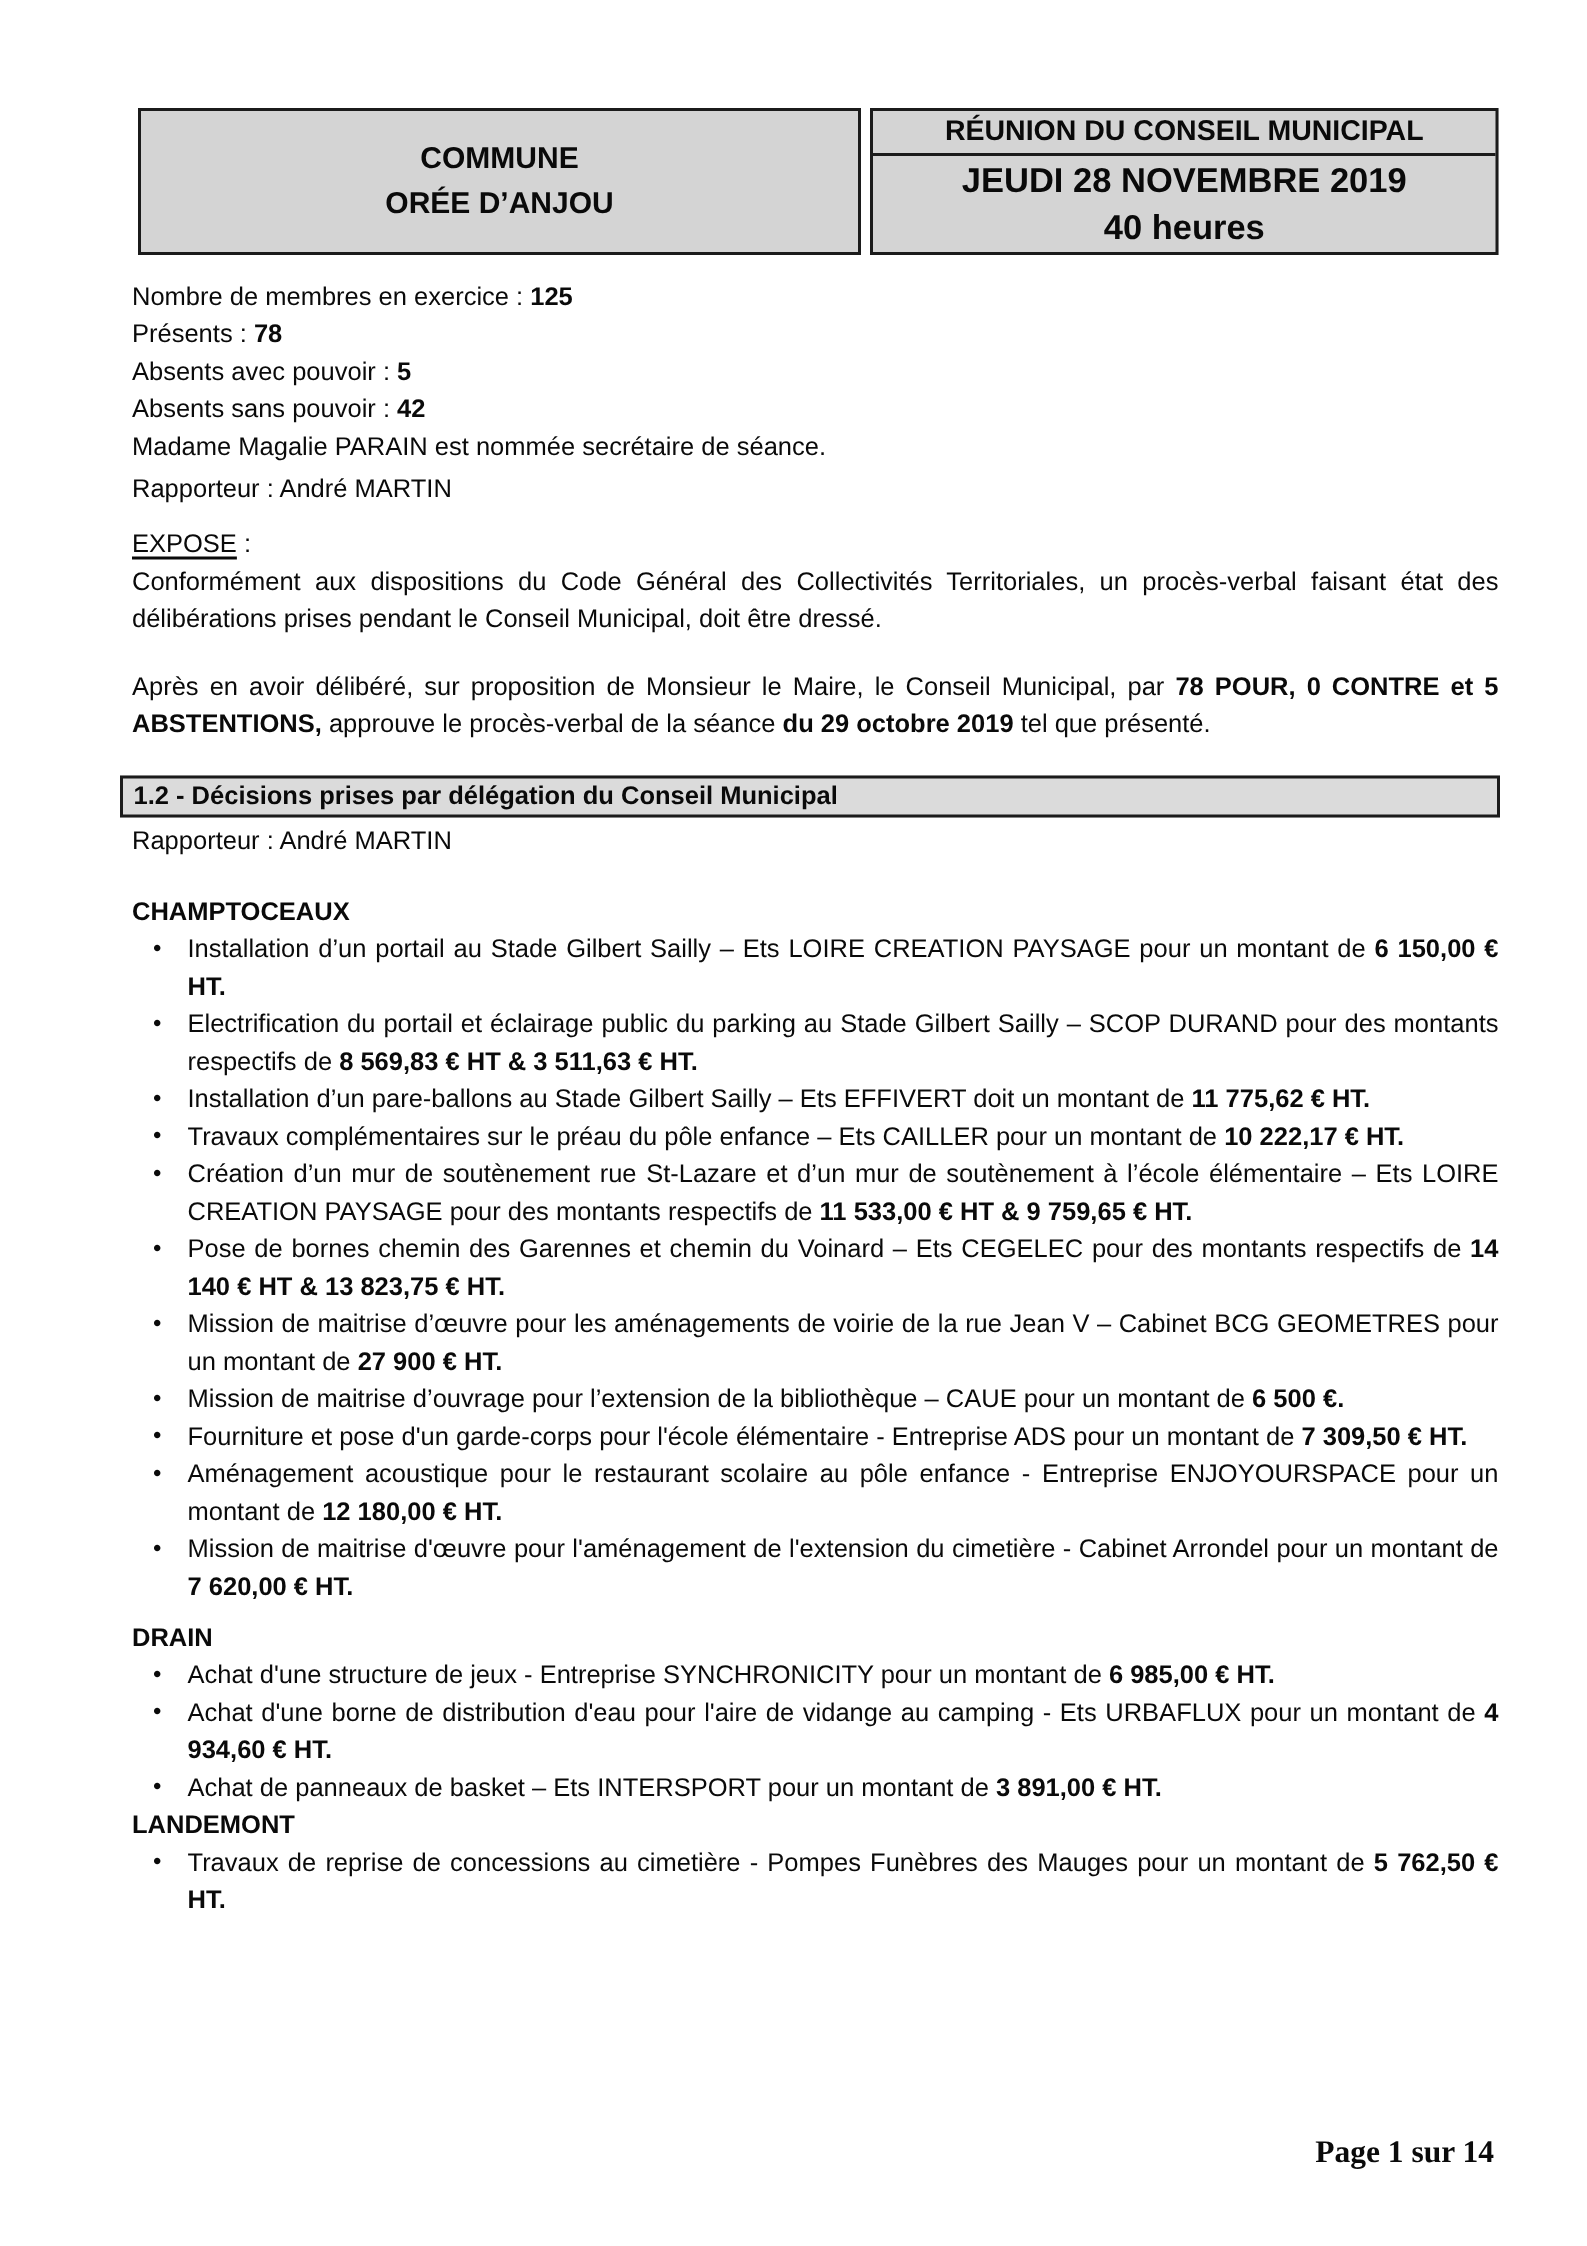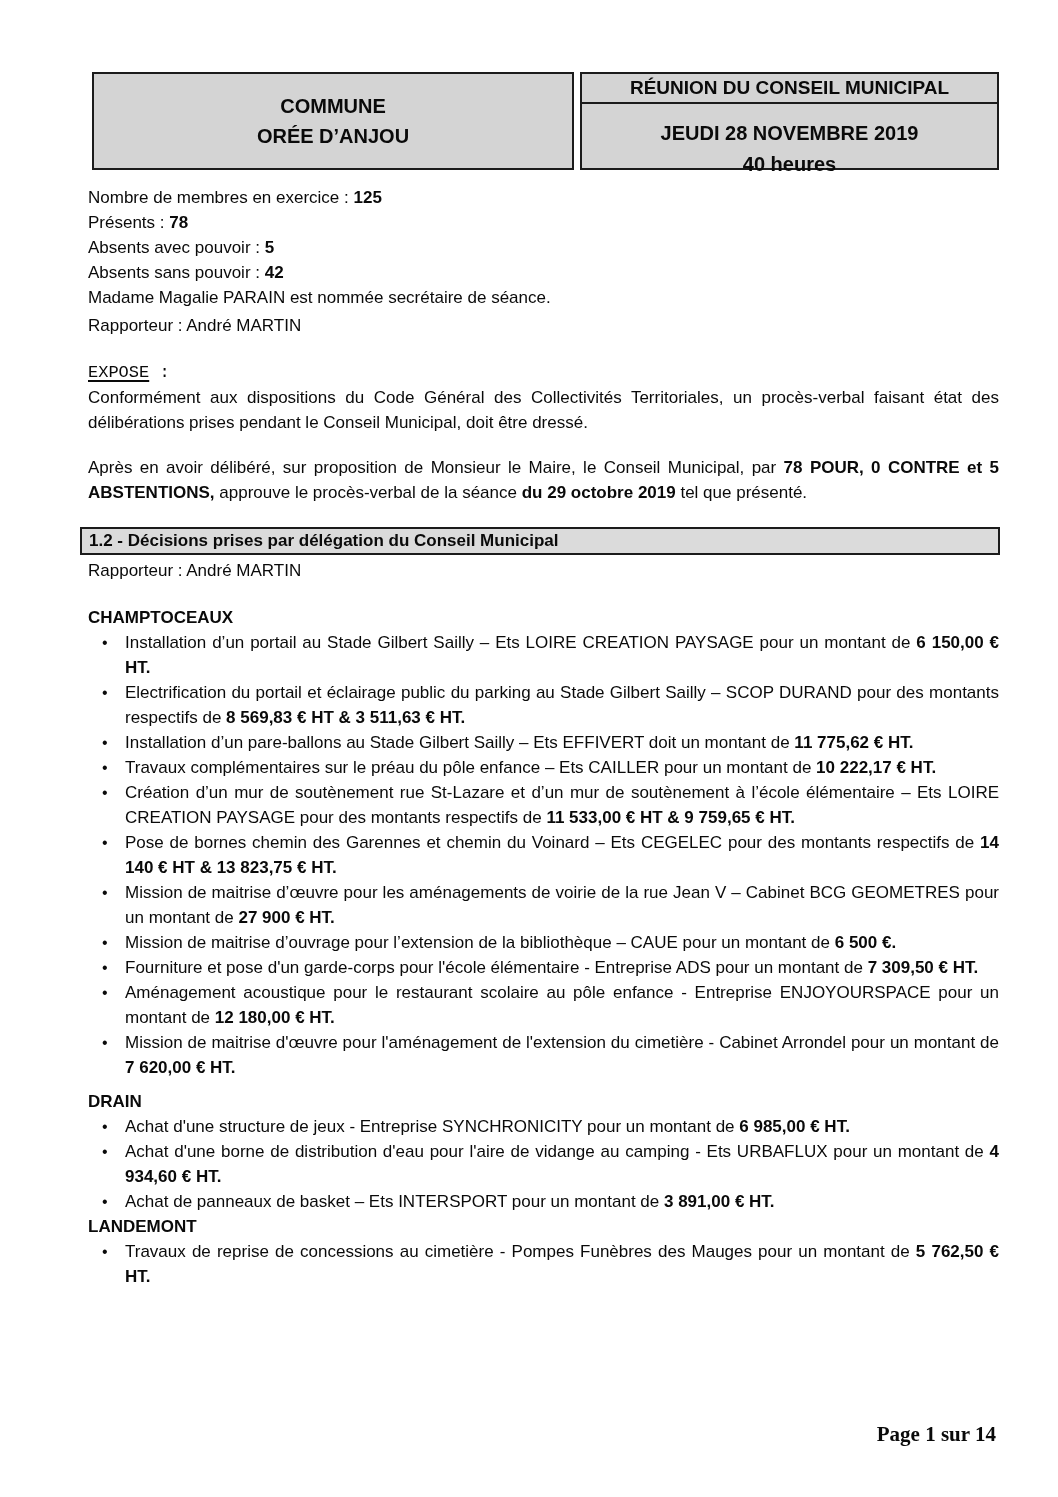--- a/index.html
+++ b/index.html
@@ -26,41 +26,41 @@
     width:482px; height:98px;
     display:flex; flex-direction:column; justify-content:center; align-items:center;
     font-weight:bold; font-size:20px; line-height:30px;
   }
   .cell-right { flex:1; height:98px; display:flex; flex-direction:column; padding:0; }
   .cell-right-top {
     border-bottom:2px solid #1b1b1b;
     text-align:center; font-weight:bold; font-size:19px; line-height:28px;
   }
   .cell-right-bottom {
-    flex:1; text-align:center; font-weight:bold; font-size:20px; line-height:31px;
-    padding-top:14px;
+    flex:1; text-align:center; font-weight:bold; font-size:23px; line-height:31px;
+    padding-top:1px;
   }
 
   
   .attendance { margin-top:15px; }
   .attendance-line b, .num { font-weight:bold; }
 
   
   .section-bar {
     margin-left:-8px; width:920px;
     background:#dbdbdb; border:2px solid #1b1b1b;
     font-weight:bold; padding:0 7px; line-height:24px; height:28px;
     display:flex; align-items:center;
   }
   .bar-1 { margin-top:9px; }
   .bar-2 { margin-top:22px; }
   .rapporteur { margin-top:3px; }
 
   
-  .expose { margin-top:22px;font-family:Liberation Mono, monospace; }
+  .expose { margin-top:12px; }
   .expose .u { text-decoration:underline; text-decoration-thickness:2px; text-underline-offset:3px; }
   .para { text-align:justify; }
   .para-1 { margin-top:0; }
   .para-2 { margin-top:20px; }
 
   
   .group-head { font-weight:bold; }
   .gh-1 { margin-top:22px; }
   .gh-2 { margin-top:9px; }
   .gh-3 { }

